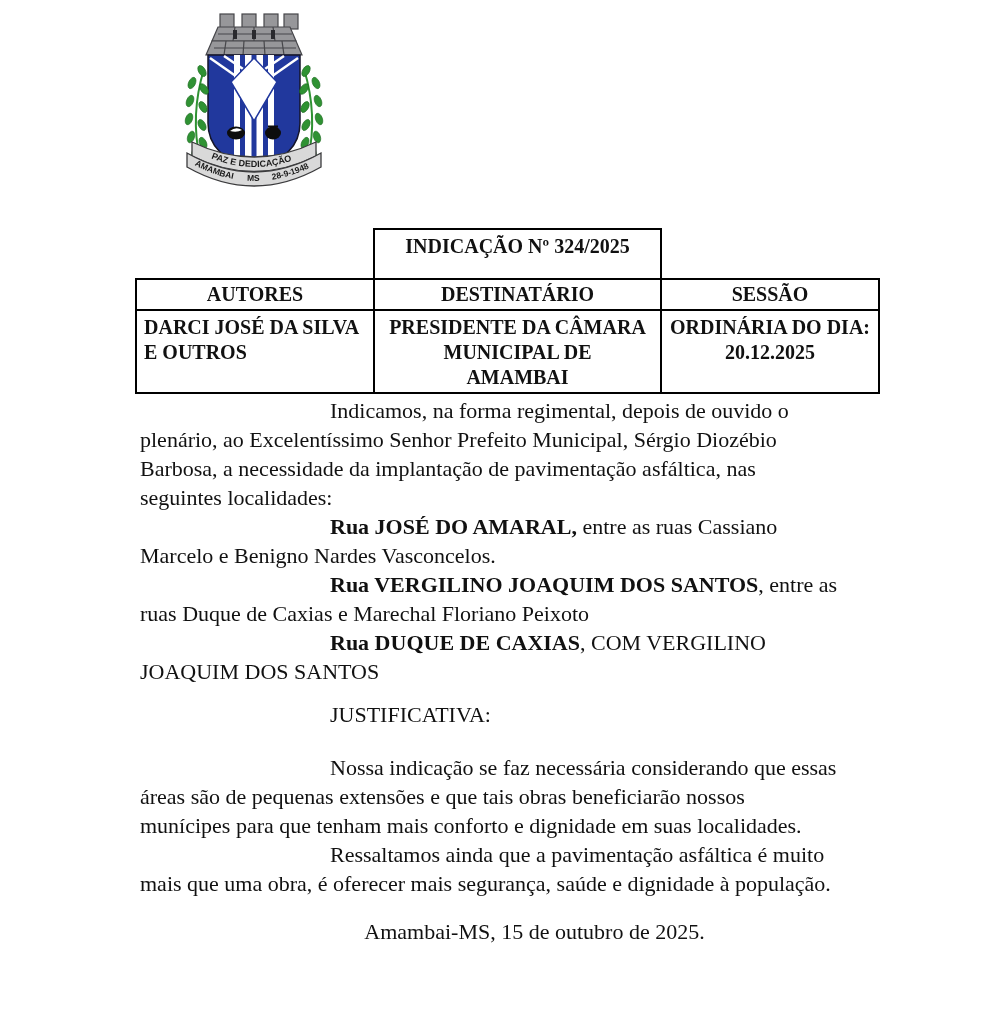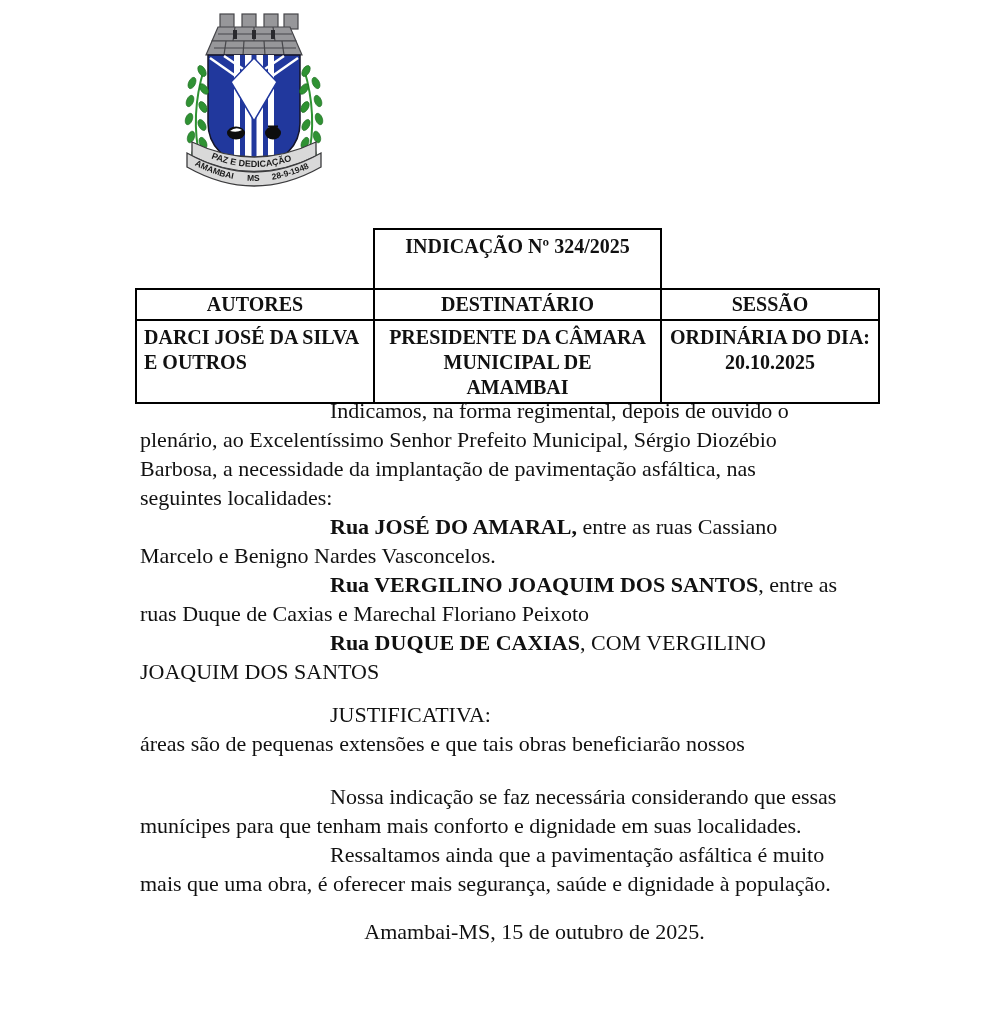--- a/index.html
+++ b/index.html
@@ -17,21 +17,21 @@
   .header-line2 { font-size:23px; line-height:28px; letter-spacing:0.5px; }
   .header-line3 { font-size:17px; line-height:26px; word-spacing:10px; letter-spacing:1px; }
   
   .doc-table {
     position:absolute; left:135px; top:228px; width:743px;
     border-collapse:collapse; table-layout:fixed;
     font-weight:bold; font-size:20px; line-height:25px; text-align:center;
   }
   .doc-table td { border:2px solid #000; padding:2px 5px; vertical-align:middle; }
   .doc-table td.noborder { border:none; }
-  .doc-table .title-row td { height:60px; vertical-align:top; padding-top:4px; }
+  .doc-table .title-row td { height:50px; vertical-align:top; padding-top:4px; }
   .doc-table .head-row td { height:30px; }
   .doc-table .data-row td { height:77px; vertical-align:top; padding-top:4px;margin-left:36px; }
   .doc-table .cell-left { text-align:left; padding-left:7px; }
   
   .body-text { position:absolute; left:140px; top:396px; width:733px;
     font-size:22px; line-height:29px; }
   .bline { min-height:29px; white-space:nowrap; }
   .bline.indent { padding-left:190px; }
   .bline.center { text-align:center; padding-left:56px; white-space:nowrap; }
   .bold { font-weight:bold; }
@@ -163,39 +163,39 @@
             <div>DARCI JOSÉ DA SILVA</div>
             <div>E OUTROS</div>
           </td>
       <td>
             <div>PRESIDENTE DA CÂMARA</div>
             <div>MUNICIPAL DE</div>
             <div>AMAMBAI</div>
           </td>
       <td>
             <div>ORDINÁRIA DO DIA:</div>
-            <div>20.10.2025</div>
+            <div>20.12.2025</div>
           </td>
     </tr>
   </tbody>
     </table>
 
   <div class="body-text">
       <div class="bline indent"><span>Indicamos, na forma regimental, depois de ouvido o</span></div>
       <div class="bline"><span>plenário, ao Excelentíssimo Senhor Prefeito Municipal, Sérgio Diozébio</span></div>
       <div class="bline"><span>Barbosa, a necessidade da implantação de pavimentação asfáltica, nas</span></div>
       <div class="bline"><span>seguintes localidades:</span></div>
       <div class="bline indent"><span class="bold">Rua JOSÉ DO AMARAL,</span><span> entre as ruas Cassiano</span></div>
       <div class="bline"><span>Marcelo e Benigno Nardes Vasconcelos.</span></div>
       <div class="bline indent"><span class="bold">Rua VERGILINO JOAQUIM DOS SANTOS</span><span>, entre as</span></div>
       <div class="bline"><span>ruas Duque de Caxias e Marechal Floriano Peixoto</span></div>
       <div class="bline indent"><span class="bold">Rua DUQUE DE CAXIAS</span><span>, COM VERGILINO</span></div>
       <div class="bline"><span>JOAQUIM DOS SANTOS</span></div>
       <div class="bline indent" style="margin-top: 14px;"><span>JUSTIFICATIVA:</span></div>
+      <div class="bline indent" style="margin-top: 24px;"><span>Nossa indicação se faz necessária considerando que essas</span></div>
       <div class="bline"><span>áreas são de pequenas extensões e que tais obras beneficiarão nossos</span></div>
-      <div class="bline indent" style="margin-top: 24px;"><span>Nossa indicação se faz necessária considerando que essas</span></div>
       <div class="bline"><span>munícipes para que tenham mais conforto e dignidade em suas localidades.</span></div>
       <div class="bline indent"><span>Ressaltamos ainda que a pavimentação asfáltica é muito</span></div>
       <div class="bline"><span>mais que uma obra, é oferecer mais segurança, saúde e dignidade à população.</span></div>
       <div class="bline center" style="margin-top: 19px;"><span>Amambai-MS, 15 de outubro de 2025.</span></div>
     </div>
 
 </div>
 
 </body></html>

